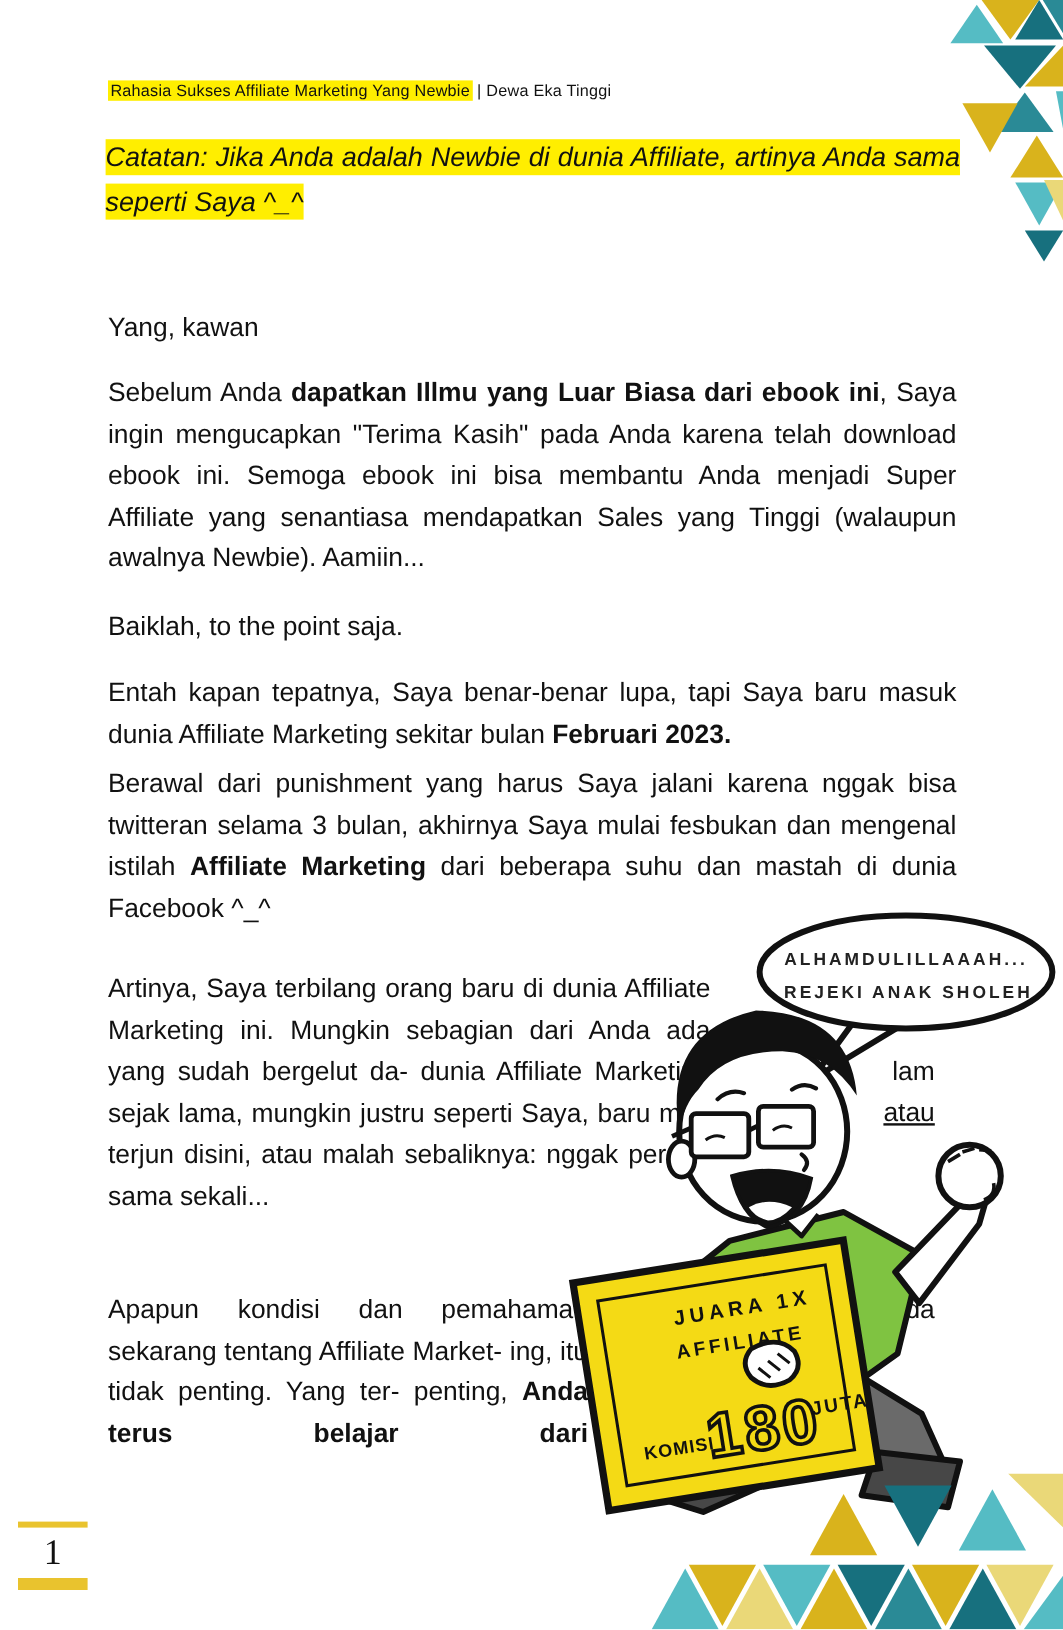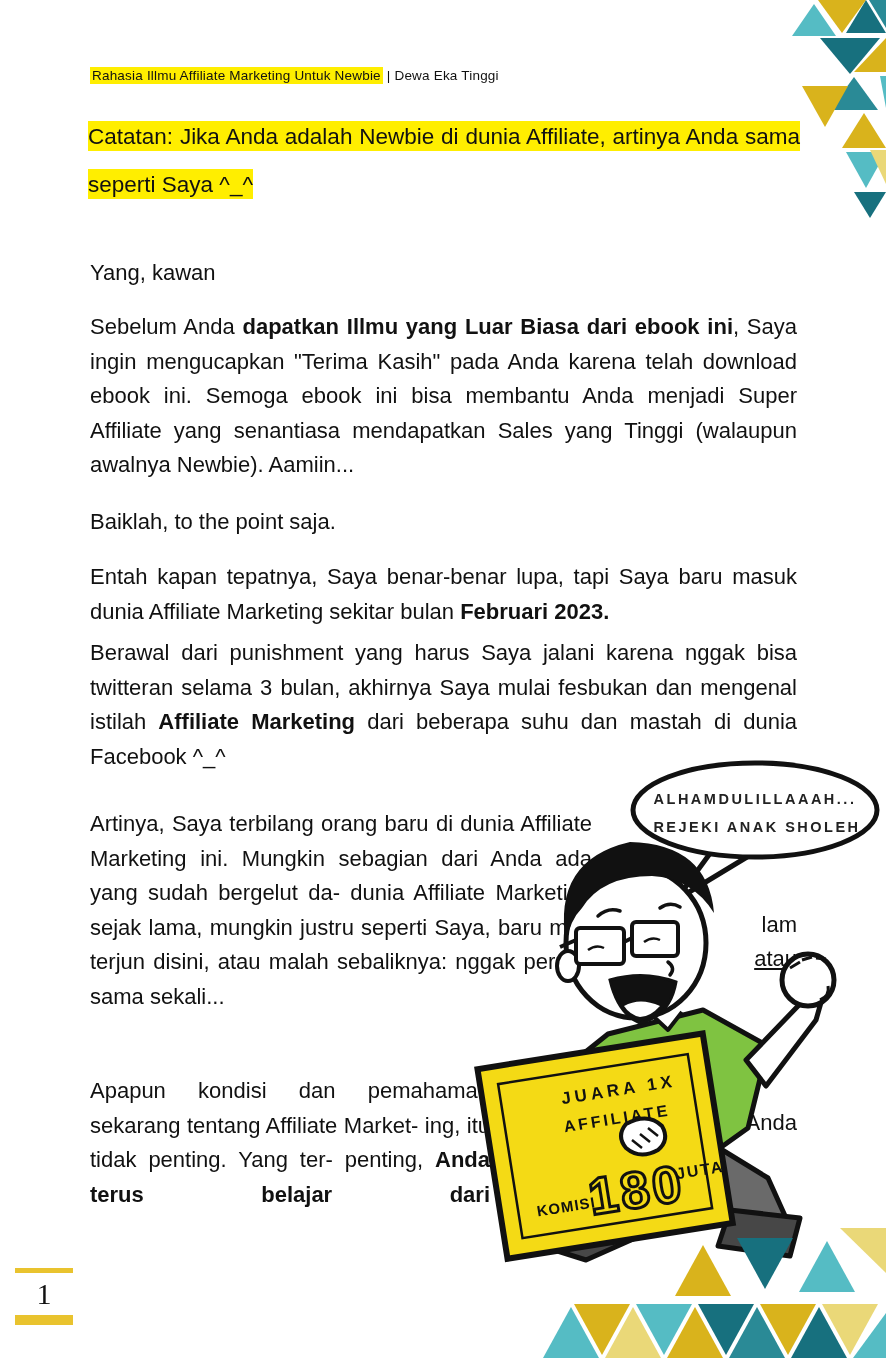--- a/index.html
+++ b/index.html
@@ -15,35 +15,35 @@
     --ink:#111111;
   }
   html,body{margin:0;padding:0;}
   body{width:886px;height:1358px;background:#ffffff;overflow:hidden;
        font-family:"Liberation Sans",sans-serif;color:var(--ink);}
   .page{position:relative;width:886px;height:1358px;background:#fff;overflow:hidden;}
 
   .header{position:absolute;left:90px;top:68px;font-size:13.5px;letter-spacing:.2px;white-space:nowrap;}
   .header .hl{background:var(--hl);padding:1px 2px;}
 
-  .note{position:absolute;left:88px;top:112px;width:712px;font-size:22.5px;
-        line-height:48px;text-align:justify;}
+  .note{position:absolute;left:88px;top:112px;width:712px;font-size:22.5px;font-style:italic;
+        line-height:37px;text-align:justify;}
   .note span{background:var(--hl);padding:2.5px 0;}
 
   #paras p{position:absolute;left:90px;width:707px;margin:0;font-size:22px;line-height:34.5px;
            text-align:justify;}
   #paras p:nth-child(1){top:256px;}
   #paras p:nth-child(2){top:310px;}
   #paras p:nth-child(3){top:505px;}
   #paras p:nth-child(4){top:560px;}
   #paras p:nth-child(5){top:636px;}
   #paras p:nth-child(6){top:807px;width:502px;}
   #paras p:nth-child(7){top:1074px;width:400px;text-align-last:justify;}
 
-  .frag{position:absolute;right:89px;font-size:22px;line-height:34.5px;text-align:center;margin-top:32px;}
+  .frag{position:absolute;right:107px;font-size:22px;line-height:34.5px;text-align:center;}
   .frag-lam{top:876px;}
   .frag-atau{top:910px;text-decoration:underline;}
   .frag-anda{top:1074px;}
 
   .deco{position:absolute;pointer-events:none;}
   .deco-top{right:0;top:0;}
   .deco-bottom{left:540px;top:1228px;}
   .tri-gold{fill:var(--gold);}
   .tri-pale{fill:var(--pale-gold);}
   .tri-teal{fill:var(--teal);}
@@ -59,21 +59,21 @@
   .rule-top{height:5px;background:var(--rule-gold);}
   .pagenum{font-family:"Liberation Serif",serif;font-size:30px;line-height:42px;color:#111;}
   .rule-bottom{height:10px;background:var(--rule-gold);}
 </style>
 </head>
 <body>
 
 <div class="page">
 
   <div class="header">
-    <span class="hl">Rahasia Illmu Affiliate Marketing Untuk Newbie</span><span> | Dewa Eka Tinggi</span>
+    <span class="hl">Rahasia Sukses Affiliate Marketing Yang Newbie</span><span> | Dewa Eka Tinggi</span>
   </div>
 
   <div class="note">
     <span>Catatan: Jika Anda adalah Newbie di dunia Affiliate, artinya Anda sama seperti Saya ^_^</span>
   </div>
 
   <div id="paras">
       <p><span>Yang, kawan</span></p>
       <p><span>Sebelum Anda </span><b>dapatkan Illmu yang Luar Biasa dari ebook ini</b><span>, Saya ingin mengucapkan "Terima Kasih" pada Anda karena telah download ebook ini. Semoga ebook ini bisa membantu Anda menjadi Super Affiliate yang senantiasa mendapatkan Sales yang Tinggi (walaupun awalnya Newbie). Aamiin...</span></p>
       <p><span>Baiklah, to the point saja.</span></p>

